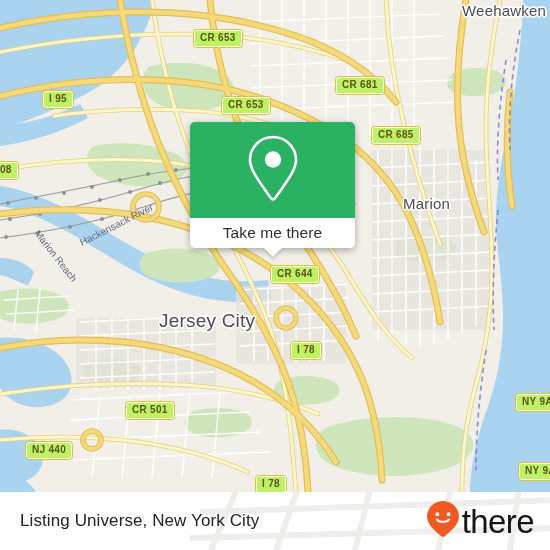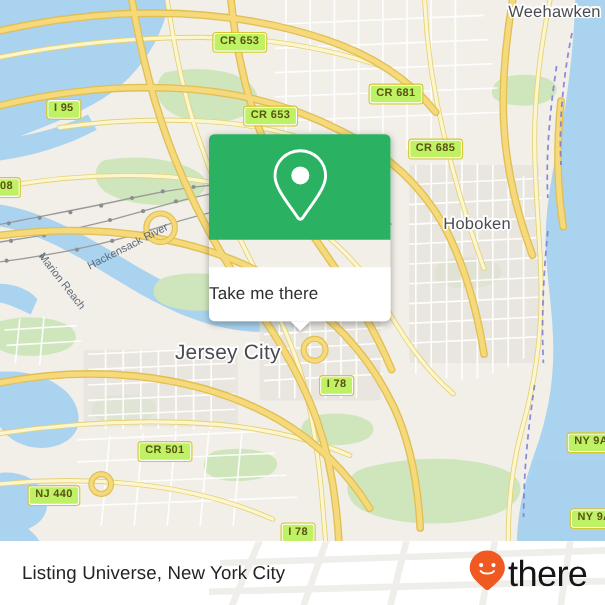--- a/index.html
+++ b/index.html
@@ -69,25 +69,24 @@
     z-index:40;
   }
   .popup-body{
     background:#2ab161;
     height:96px;
     border-radius:5px 5px 0 0;
     display:flex;align-items:center;justify-content:center;
   }
   .popup-foot{
     background:#fff;
-    height:49px;
+    height:30px;
     border-radius:0 0 5px 5px;
-    display:flex;align-items:center;justify-content:flex-start;
+    display:flex;align-items:center;justify-content:center;
     position:relative;
-    margin-top:25px;
   }
   .popup-foot-label{
     font-size:15.5px;color:#2e2e2e;letter-spacing:.1px;
   }
   .popup-tail{
     position:absolute;
     left:50%;margin-left:-9px;bottom:-9px;
     width:0;height:0;
     border-left:9px solid transparent;
     border-right:9px solid transparent;
@@ -356,21 +355,21 @@
           <path d="M486,350 C480,390 476,430 476,470"></path>
           <path d="M506,60 C500,100 496,140 498,180"></path>
         </g>
       </g>
     </svg>
 
     <div class="water-label" style="left:41px;top:228px;transform:rotate(52deg);transform-origin:left top;">Marion Reach</div>
     <div class="water-label" style="left:78px;top:238px;transform:rotate(-27deg);transform-origin:left top;">Hackensack River</div>
 
     <div class="place place-town" style="left:462px;top:2px;">Weehawken</div>
-    <div class="place place-town" style="left:403px;top:195px;">Hoboken</div>
+    <div class="place place-town" style="left:403px;top:195px;">Marion</div>
     <div class="place place-city" style="left:119px;top:310px;margin-left:40px;">Jersey City</div>
 
     <div class="shield" style="left:194px;top:30px;">CR 653</div>
     <div class="shield" style="left:336px;top:60px;margin-top:17px;">CR 681</div>
     <div class="shield" style="left:43px;top:91px;">I 95</div>
     <div class="shield" style="left:222px;top:97px;">CR 653</div>
     <div class="shield" style="left:372px;top:127px;">CR 685</div>
     <div class="shield" style="left:-6px;top:162px;">08</div>
     <div class="shield" style="left:271px;top:266px;text-align:center;">CR 644</div>
     <div class="shield" style="left:291px;top:342px;">I 78</div>

